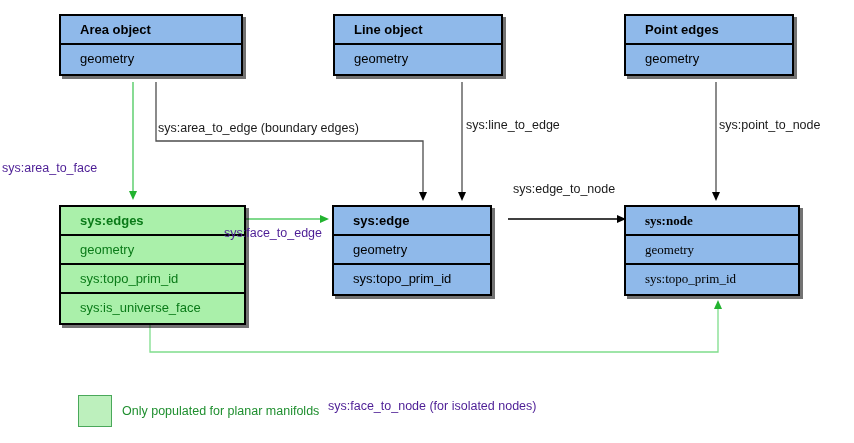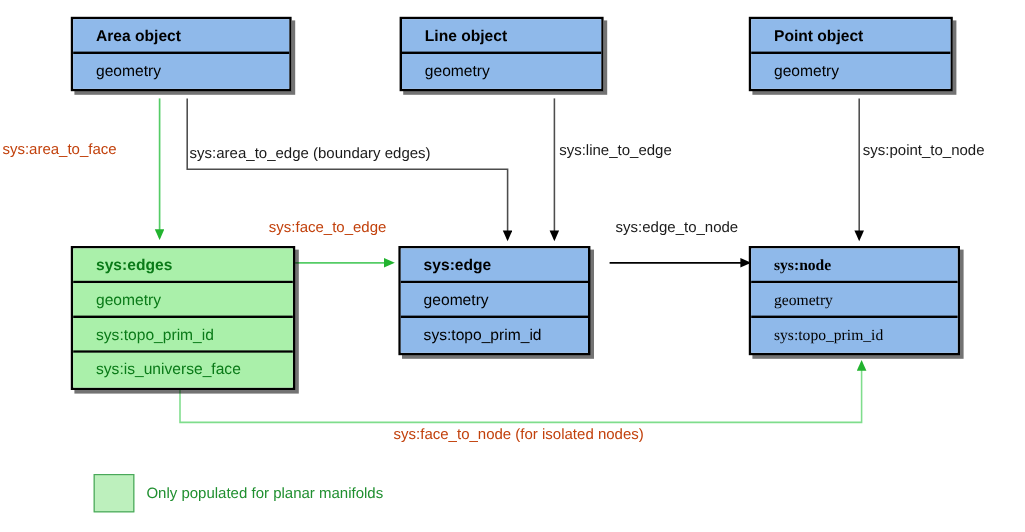--- a/index.html
+++ b/index.html
@@ -57,21 +57,21 @@
   .green .uml-row:last-child { border-bottom: none; }
   .green .uml-row.title { font-weight: bold; color: #0a7a18; }
 
   .edge-label {
     position: absolute;
     font-size: 12.5px;
     white-space: nowrap;
     z-index: 6;
     color: #1a1a1a;
   }
-  .edge-label.green-label { color: #c2410c; }
+  .edge-label.green-label { color: #4c1d95; margin-top: 44px; }
 
   .legend-swatch {
     position: absolute;
     width: 34px;
     height: 32px;
     background: #bdf0bd;
     border: 1px solid #4aa85a;
     box-sizing: border-box;
     z-index: 6;
   }
@@ -117,21 +117,21 @@
     <div class="uml-row title">Area object</div>
     <div class="uml-row">geometry</div>
   </div>
 
   <div class="uml-box blue" style="left:333px; top:14px; width:170px;">
     <div class="uml-row title">Line object</div>
     <div class="uml-row">geometry</div>
   </div>
 
   <div class="uml-box blue" style="left:624px; top:14px; width:170px;">
-    <div class="uml-row title">Point object</div>
+    <div class="uml-row title">Point edges</div>
     <div class="uml-row">geometry</div>
   </div>
 
   <div class="uml-box green" style="left:59px; top:205px; width:187px;">
     <div class="uml-row title">sys:edges</div>
     <div class="uml-row">geometry</div>
     <div class="uml-row">sys:topo_prim_id</div>
     <div class="uml-row">sys:is_universe_face</div>
   </div>
 

